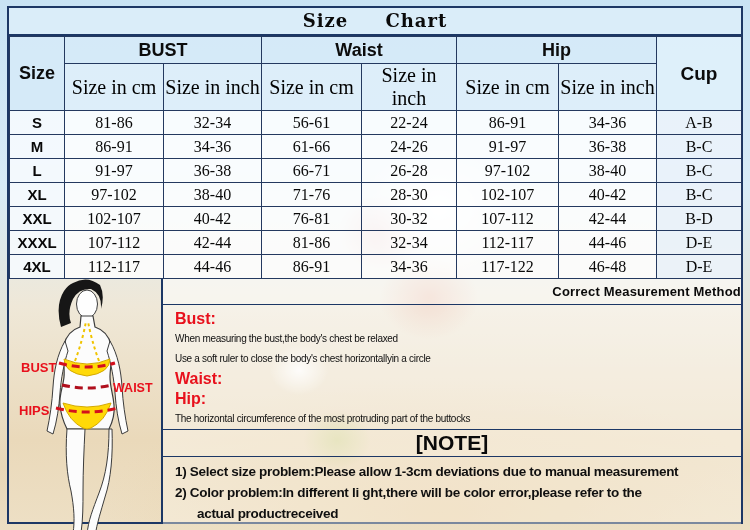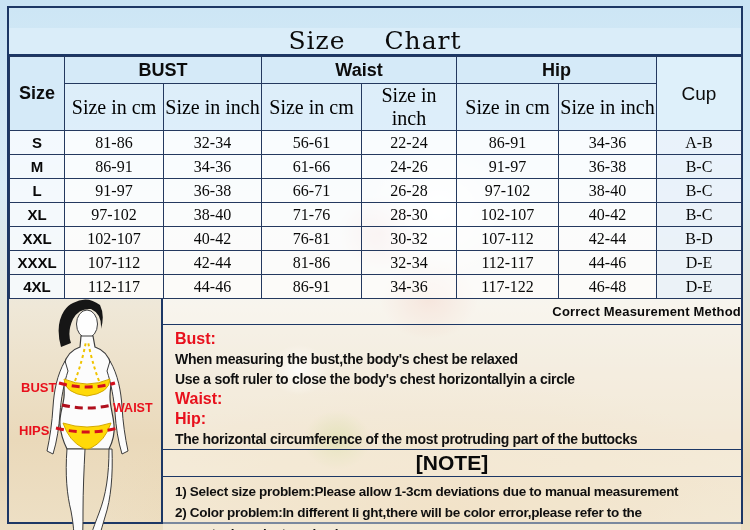--- a/index.html
+++ b/index.html
@@ -20,45 +20,45 @@
       radial-gradient(ellipse 70px 60px at 420px 290px, rgba(232,160,135,0.45), rgba(232,160,135,0) 70%),
       radial-gradient(ellipse 42px 36px at 290px 362px, rgba(255,255,255,0.85), rgba(255,255,255,0) 70%),
       radial-gradient(ellipse 48px 42px at 328px 432px, rgba(175,195,85,0.45), rgba(175,195,85,0) 70%),
       radial-gradient(ellipse 420px 170px at 430px 505px, rgba(233,210,170,0.85), rgba(233,210,170,0) 80%),
       linear-gradient(180deg,#cde6f5 0%,#dcedf8 30%,#efe8d8 58%,#ead9ba 84%,#eddfc4 100%);
   }
   .title-bar{
     position:relative;z-index:1;height:26px;flex:0 0 auto;
     background:rgba(218,237,249,0.95);border-bottom:2px solid #1c3765;
     text-align:center;font-family:"DejaVu Serif","Liberation Serif",serif;
-    font-weight:400;font-size:25px;line-height:25px;color:#0b0b0b;
-    word-spacing:30px;letter-spacing:1px;margin-top:20px;
+    font-weight:700;font-size:18px;line-height:25px;color:#0b0b0b;
+    word-spacing:30px;letter-spacing:1px;
   }
   table.size-table{
     position:relative;z-index:1;width:732px;border-collapse:collapse;table-layout:fixed;flex:0 0 auto;
   }
   .size-table th,.size-table td{border:1.5px solid #24395f;text-align:center;padding:0;overflow:hidden;}
   .size-table .group-row th{height:26px;font-size:18px;font-weight:bold;color:#0c0c0c;background:rgba(213,233,247,0.92);}
   .size-table .sub-row th{height:25px;font-family:"Liberation Serif",serif;font-weight:normal;font-size:20px;background:rgba(222,238,249,0.9);}
   .size-table th.size-head{font-size:18px;font-weight:bold;background:rgba(213,233,247,0.92);}
-  .size-table th.cup-head{font-size:19px;font-weight:normal;background:rgba(222,240,250,0.92);}
+  .size-table th.cup-head{font-size:19px;font-weight:bold;background:rgba(222,240,250,0.92);}
   .size-table td{height:23px;font-family:"Liberation Serif",serif;font-size:16px;color:#090909;background:rgba(255,255,255,0.82);}
   .size-table td.c-size{font-family:"Liberation Sans",sans-serif;font-weight:bold;font-size:15px;background:rgba(246,251,254,0.88);}
   .size-table td.c-cup{background:rgba(234,243,250,0.88);}
   .bottom{position:relative;z-index:1;flex:1;display:flex;min-height:0;}
   .figure-panel{width:152px;flex:0 0 auto;border-right:2px solid #1c3765;position:relative;}
   .figure-panel svg{position:absolute;inset:0;}
   .content-panel{flex:1;display:flex;flex-direction:column;min-width:0;}
   .method-title{
     height:25px;flex:0 0 auto;border-bottom:1.5px solid #1c3765;background:rgba(255,255,255,0.55);
     text-align:right;font-weight:bold;font-size:13px;line-height:25px;color:#0a0a0a;letter-spacing:0.2px;
   }
   .method-body{flex:1;background:rgba(255,255,255,0.42);padding:4px 4px 0 12px;}
   .sec-label{color:#e8101c;font-weight:bold;font-size:16px;line-height:20px;}
-  .sec-line{font-weight:bold;font-size:14px;line-height:20px;color:#101010;letter-spacing:-0.3px;white-space:nowrap;}
+  .sec-line{font-weight:normal;font-size:10px;line-height:20px;color:#101010;letter-spacing:-0.3px;white-space:nowrap;}
   .note-title{
     height:26px;flex:0 0 auto;border-top:1.5px solid #1c3765;border-bottom:1.5px solid #1c3765;
     background:rgba(252,248,238,0.55);text-align:center;font-weight:bold;font-size:21px;line-height:26px;color:#0a0a0a;
   }
   .note-body{flex:0 0 auto;background:rgba(252,248,238,0.42);padding:4px 4px 0 12px;}
   .note-line{font-weight:bold;font-size:13.5px;line-height:21px;color:#101010;letter-spacing:-0.3px;white-space:nowrap;}
   .note-line.indent{padding-left:22px;}
 </style>
 </head>
 <body>

